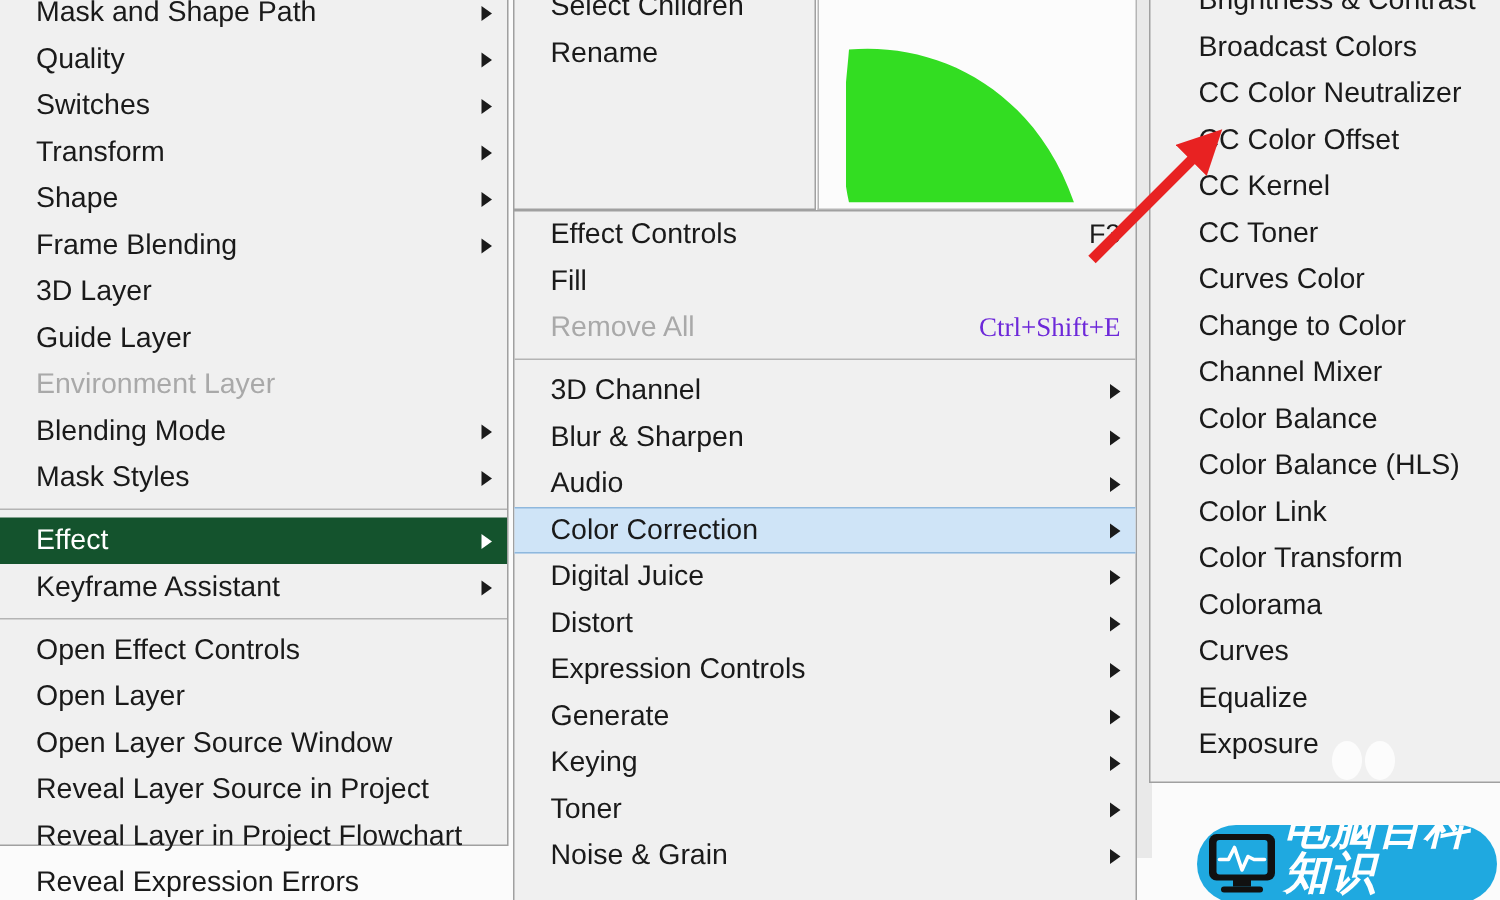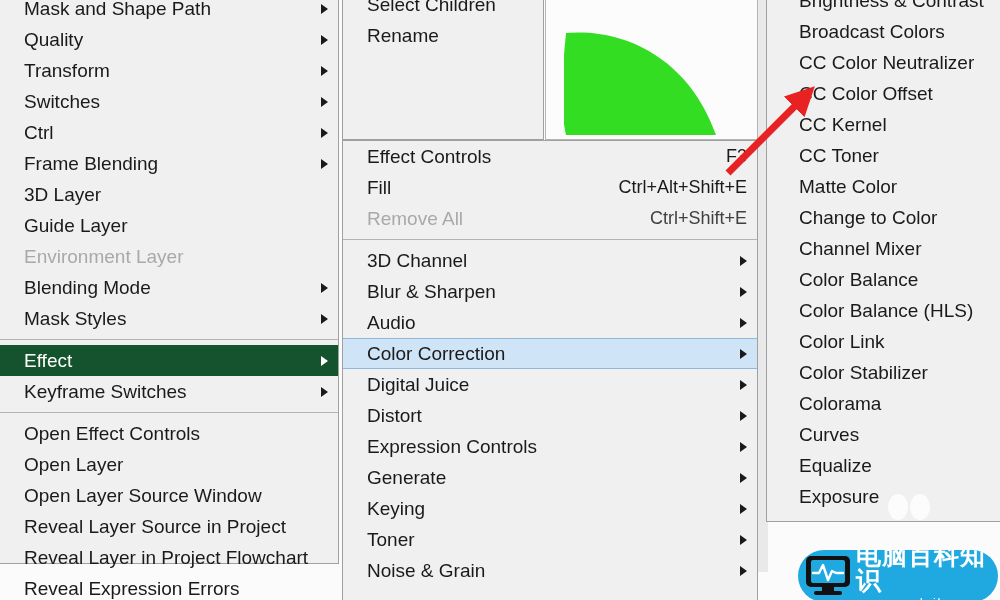--- a/index.html
+++ b/index.html
@@ -47,21 +47,21 @@
     border-top: 1px solid #8fb8dd;
     border-bottom: 1px solid #8fb8dd;
   }
   .menu-row .label { flex: 0 0 auto; }
   .menu-row .accel {
     margin-left: auto;
     padding-left: 28px;
     font-size: 18px;
     color: #1a1a1a;
   }
-  .menu-row.disabled .accel { color: #404040; }
+  .menu-row.disabled .accel { color: #6d28d9; font-family: Liberation Serif, serif; }
   .arrow-right {
     position: absolute;
     right: 10px;
     top: 50%;
     width: 0; height: 0;
     margin-top: -5px;
     border-left: 7px solid #1a1a1a;
     border-top: 5px solid transparent;
     border-bottom: 5px solid transparent;
   }
@@ -186,25 +186,26 @@
     background: #111111;
     border-radius: 2px;
   }
   #watermark .wm-text {
     flex: 1 1 auto;
     padding-left: 6px;
     padding-right: 6px;
     line-height: 1;
   }
   #watermark .wm-cn {
-    font-size: 25px;
+    font-size: 30px;
     font-weight: bold;
     color: #ffffff;
     letter-spacing: 1px;
     font-family: "DejaVu Sans", sans-serif;
+    font-style: italic;
   }
   #watermark .wm-url {
     font-size: 13px;
     color: #ffffff;
     letter-spacing: 1.5px;
     margin-top: 3px;
     font-family: "Liberation Sans", sans-serif;
   }
 
   
@@ -226,29 +227,29 @@
   <div class="menu-panel" id="left-panel">
       <div class="menu-row">
         <span class="label">Mask and Shape Path</span>
         <span class="arrow-right"></span>
       </div>
       <div class="menu-row">
         <span class="label">Quality</span>
         <span class="arrow-right"></span>
       </div>
       <div class="menu-row">
+        <span class="label">Switches</span>
+        <span class="arrow-right"></span>
+      </div>
+      <div class="menu-row">
         <span class="label">Transform</span>
         <span class="arrow-right"></span>
       </div>
       <div class="menu-row">
-        <span class="label">Switches</span>
-        <span class="arrow-right"></span>
-      </div>
-      <div class="menu-row">
-        <span class="label">Ctrl</span>
+        <span class="label">Shape</span>
         <span class="arrow-right"></span>
       </div>
       <div class="menu-row">
         <span class="label">Frame Blending</span>
         <span class="arrow-right"></span>
       </div>
       <div class="menu-row">
         <span class="label">3D Layer</span>
       </div>
       <div class="menu-row">
@@ -264,21 +265,21 @@
       <div class="menu-row">
         <span class="label">Mask Styles</span>
         <span class="arrow-right"></span>
       </div>
       <div class="separator"></div>
       <div class="menu-row highlight-blue">
         <span class="label">Effect</span>
         <span class="arrow-right"></span>
       </div>
       <div class="menu-row">
-        <span class="label">Keyframe Switches</span>
+        <span class="label">Keyframe Assistant</span>
         <span class="arrow-right"></span>
       </div>
       <div class="separator"></div>
       <div class="menu-row">
         <span class="label">Open Effect Controls</span>
       </div>
       <div class="menu-row">
         <span class="label">Open Layer</span>
       </div>
       <div class="menu-row">
@@ -310,21 +311,20 @@
     </svg>
   </div>
 
   <div class="menu-panel" id="mid-panel">
       <div class="menu-row">
         <span class="label">Effect Controls</span>
         <span class="accel">F3</span>
       </div>
       <div class="menu-row">
         <span class="label">Fill</span>
-        <span class="accel">Ctrl+Alt+Shift+E</span>
       </div>
       <div class="menu-row disabled">
         <span class="label">Remove All</span>
         <span class="accel">Ctrl+Shift+E</span>
       </div>
       <div class="separator"></div>
       <div class="menu-row">
         <span class="label">3D Channel</span>
         <span class="arrow-right"></span>
       </div>
@@ -383,39 +383,39 @@
       <div class="menu-row">
         <span class="label">CC Color Offset</span>
       </div>
       <div class="menu-row">
         <span class="label">CC Kernel</span>
       </div>
       <div class="menu-row">
         <span class="label">CC Toner</span>
       </div>
       <div class="menu-row">
-        <span class="label">Matte Color</span>
+        <span class="label">Curves Color</span>
       </div>
       <div class="menu-row">
         <span class="label">Change to Color</span>
       </div>
       <div class="menu-row">
         <span class="label">Channel Mixer</span>
       </div>
       <div class="menu-row">
         <span class="label">Color Balance</span>
       </div>
       <div class="menu-row">
         <span class="label">Color Balance (HLS)</span>
       </div>
       <div class="menu-row">
         <span class="label">Color Link</span>
       </div>
       <div class="menu-row">
-        <span class="label">Color Stabilizer</span>
+        <span class="label">Color Transform</span>
       </div>
       <div class="menu-row">
         <span class="label">Colorama</span>
       </div>
       <div class="menu-row">
         <span class="label">Curves</span>
       </div>
       <div class="menu-row">
         <span class="label">Equalize</span>
       </div>

